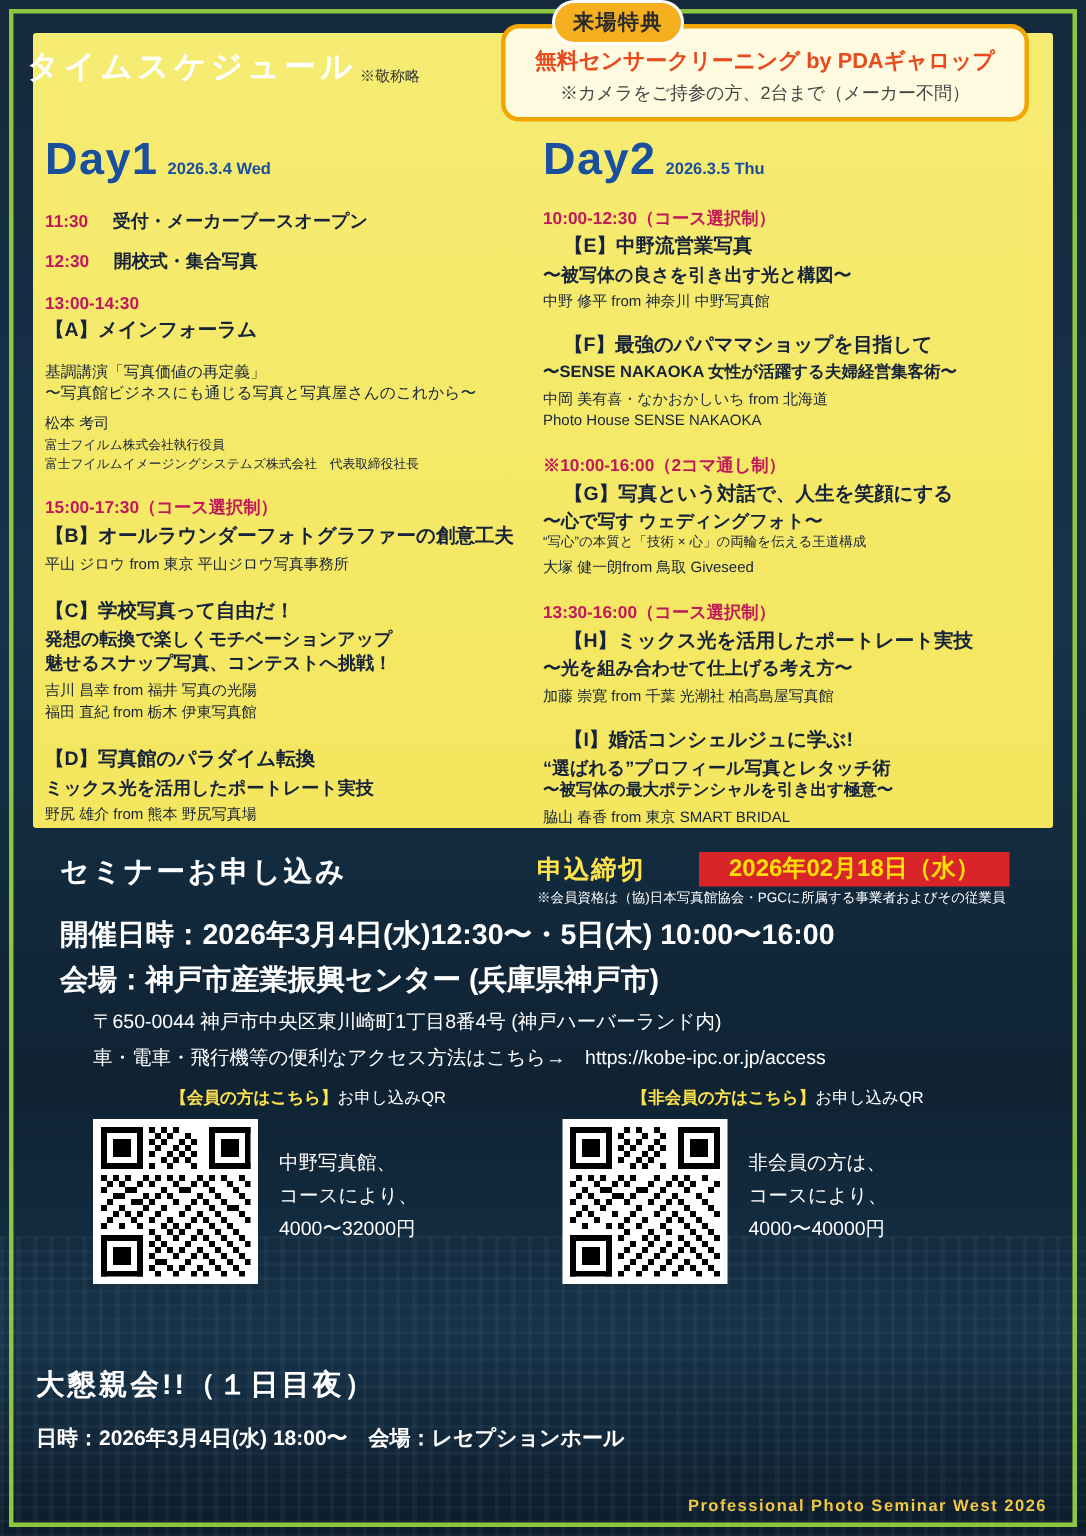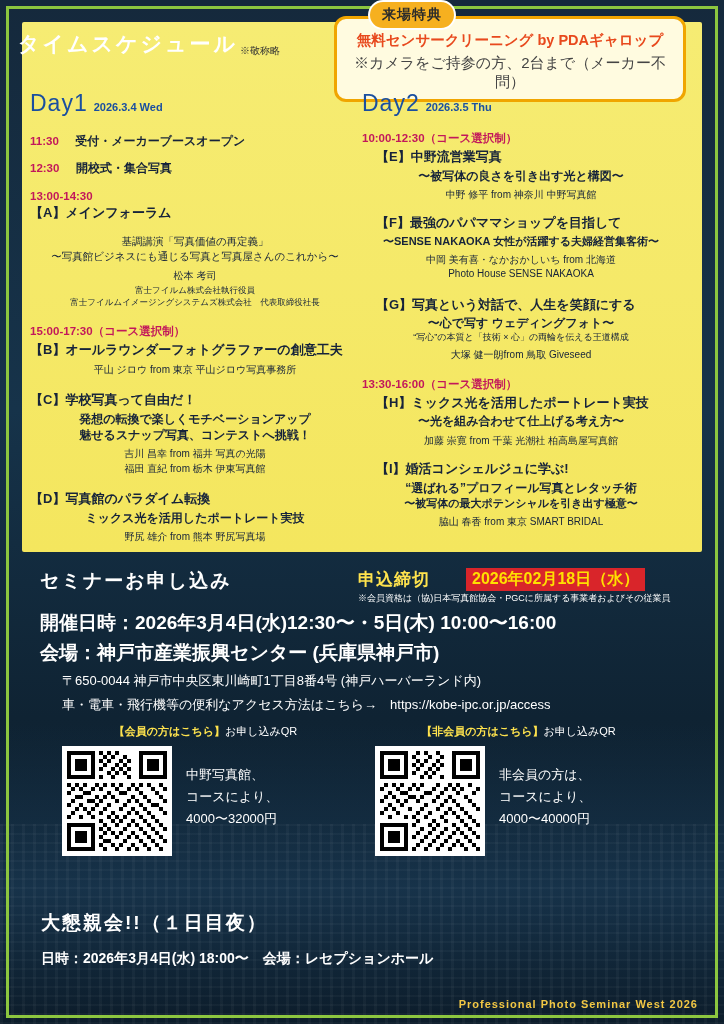--- a/index.html
+++ b/index.html
@@ -74,53 +74,53 @@
     padding: 4px 12px;
     border-radius: 16px;
     border: 2px solid #fff;
     letter-spacing: 1px;
   }
   .bonus-main {
     font-size: 14.5px; font-weight: bold; color: #e8491d;
     letter-spacing: 0px;
     text-align: center;
   }
-  .bonus-sub { font-size: 15px; color: #444; margin-top: 4px; }
+  .bonus-sub { font-size: 12px; color: #444; margin-top: 4px; }
 
   .day-col { position: absolute; top: 90px; }
   .day-col.left { left: 30px; width: 330px; }
   .day-col.right { left: 362px; width: 318px; }
-  .day-head { color: #1a4fa0; font-weight: normal; font-size: 23px; letter-spacing: 1px; }
+  .day-head { color: #1a4fa0; font-weight: bold; font-size: 30px; letter-spacing: 1px; }
   .day-date { color: #1a4fa0; font-size: 11px; font-weight: bold; margin-left: 6px; }
 
   .blk { margin-top: 9px; }
   .time { color: #c2185b; font-weight: bold; font-size: 11.5px; margin-bottom: 2px; }
   .ttl  { color: #16233a; font-weight: bold; font-size: 13px; line-height: 1.35; }
   .ttl.sm { font-size: 12px; }
   .sub  { color: #16233a; font-size: 10.5px; line-height: 1.4; }
   .spk  { color: #16233a; font-size: 10px; line-height: 1.45; }
   .spk.tiny { font-size: 8.5px; }
-  .c { text-align: center; }
+  .c { text-align: left; }
 
   
   .apply {
     position: absolute; left: 22px; top: 562px; width: 680px; height: 340px;
   }
   .apply-title {
     position: absolute; left: 18px; top: 6px;
     color: #ffffff; font-weight: bold; font-size: 19px; letter-spacing: 2px;
   }
   .deadline-label {
     position: absolute; left: 336px; top: 6px;
     color: #ffe34d; font-weight: bold; font-size: 17px; letter-spacing: 1px;
   }
   .deadline-val {
     position: absolute; left: 444px; top: 6px;
     background: #d9252a; color: #ffe000; font-weight: bold;
-    font-size: 16px; padding: 1px 6px; letter-spacing: 0px;
+    font-size: 16px; padding: 1px 20px; letter-spacing: 0px;
   }
   .member-note {
     position: absolute; left: 336px; top: 30px;
     color: #ffffff; font-size: 9px; text-align: right;
   }
   .line1 {
     position: absolute; left: 18px; top: 48px;
     color: #fff; font-weight: bold; font-size: 19px; letter-spacing: 0px;
   }
   .line2 {
@@ -141,21 +141,21 @@
   .qr-head { color: #fff; font-size: 11px; text-align: center; margin-bottom: 7px; }
   .qr-head b { color: #ffe34d; }
   .qr-row { display: flex; align-items: flex-start; gap: 14px; }
   .qr {
     width: 110px; height: 110px; background: #fff; padding: 5px;
   }
   .qr svg { display: block; }
   .qr-price { color: #fff; font-size: 13px; line-height: 1.7; padding-top: 18px; }
 
   
-  .party { position: absolute; left: 23px; top: 910px; width: 680px; }
+  .party { position: absolute; left: 6px; top: 910px; width: 680px; }
   .party-title { color: #fff; font-weight: bold; font-size: 19px; letter-spacing: 2px; margin-left: 18px; }
   .party-line { color: #fff; font-weight: bold; font-size: 14px; margin-left: 18px; margin-top: 14px; }
   .footer-note {
     position: absolute; right: 26px; bottom: 14px;
     color: #f2c744; font-size: 11px; letter-spacing: 1px; font-weight: bold;
   }
 </style>
 </head>
 <body>
 
@@ -237,20 +237,21 @@
     </div>
 
     <div class="blk" style="margin-top:12px">
       <div class="ttl" style="margin-left:14px">【F】最強のパパママショップを目指して</div>
       <div class="ttl sm c" style="margin-top:2px;font-size:11px">〜SENSE NAKAOKA 女性が活躍する夫婦経営集客術〜</div>
       <div class="spk c" style="margin-top:4px">中岡 美有喜・なかおかしいち from 北海道</div>
       <div class="spk c">Photo House SENSE NAKAOKA</div>
     </div>
 
     <div class="blk" style="margin-top:14px">
+      <div class="time">※10:00-16:00（2コマ通し制）</div>
       <div class="ttl" style="margin-left:14px">【G】写真という対話で、人生を笑顔にする</div>
       <div class="ttl sm c" style="margin-top:2px">〜心で写す ウェディングフォト〜</div>
       <div class="spk c" style="font-size:9px">“写心”の本質と「技術 × 心」の両輪を伝える王道構成</div>
       <div class="spk c" style="margin-top:4px">大塚 健一朗from 鳥取 Giveseed</div>
     </div>
 
     <div class="blk" style="margin-top:14px">
       <div class="time">13:30-16:00（コース選択制）</div>
       <div class="ttl" style="margin-left:14px">【H】ミックス光を活用したポートレート実技</div>
       <div class="ttl sm c" style="margin-top:2px">〜光を組み合わせて仕上げる考え方〜</div>

